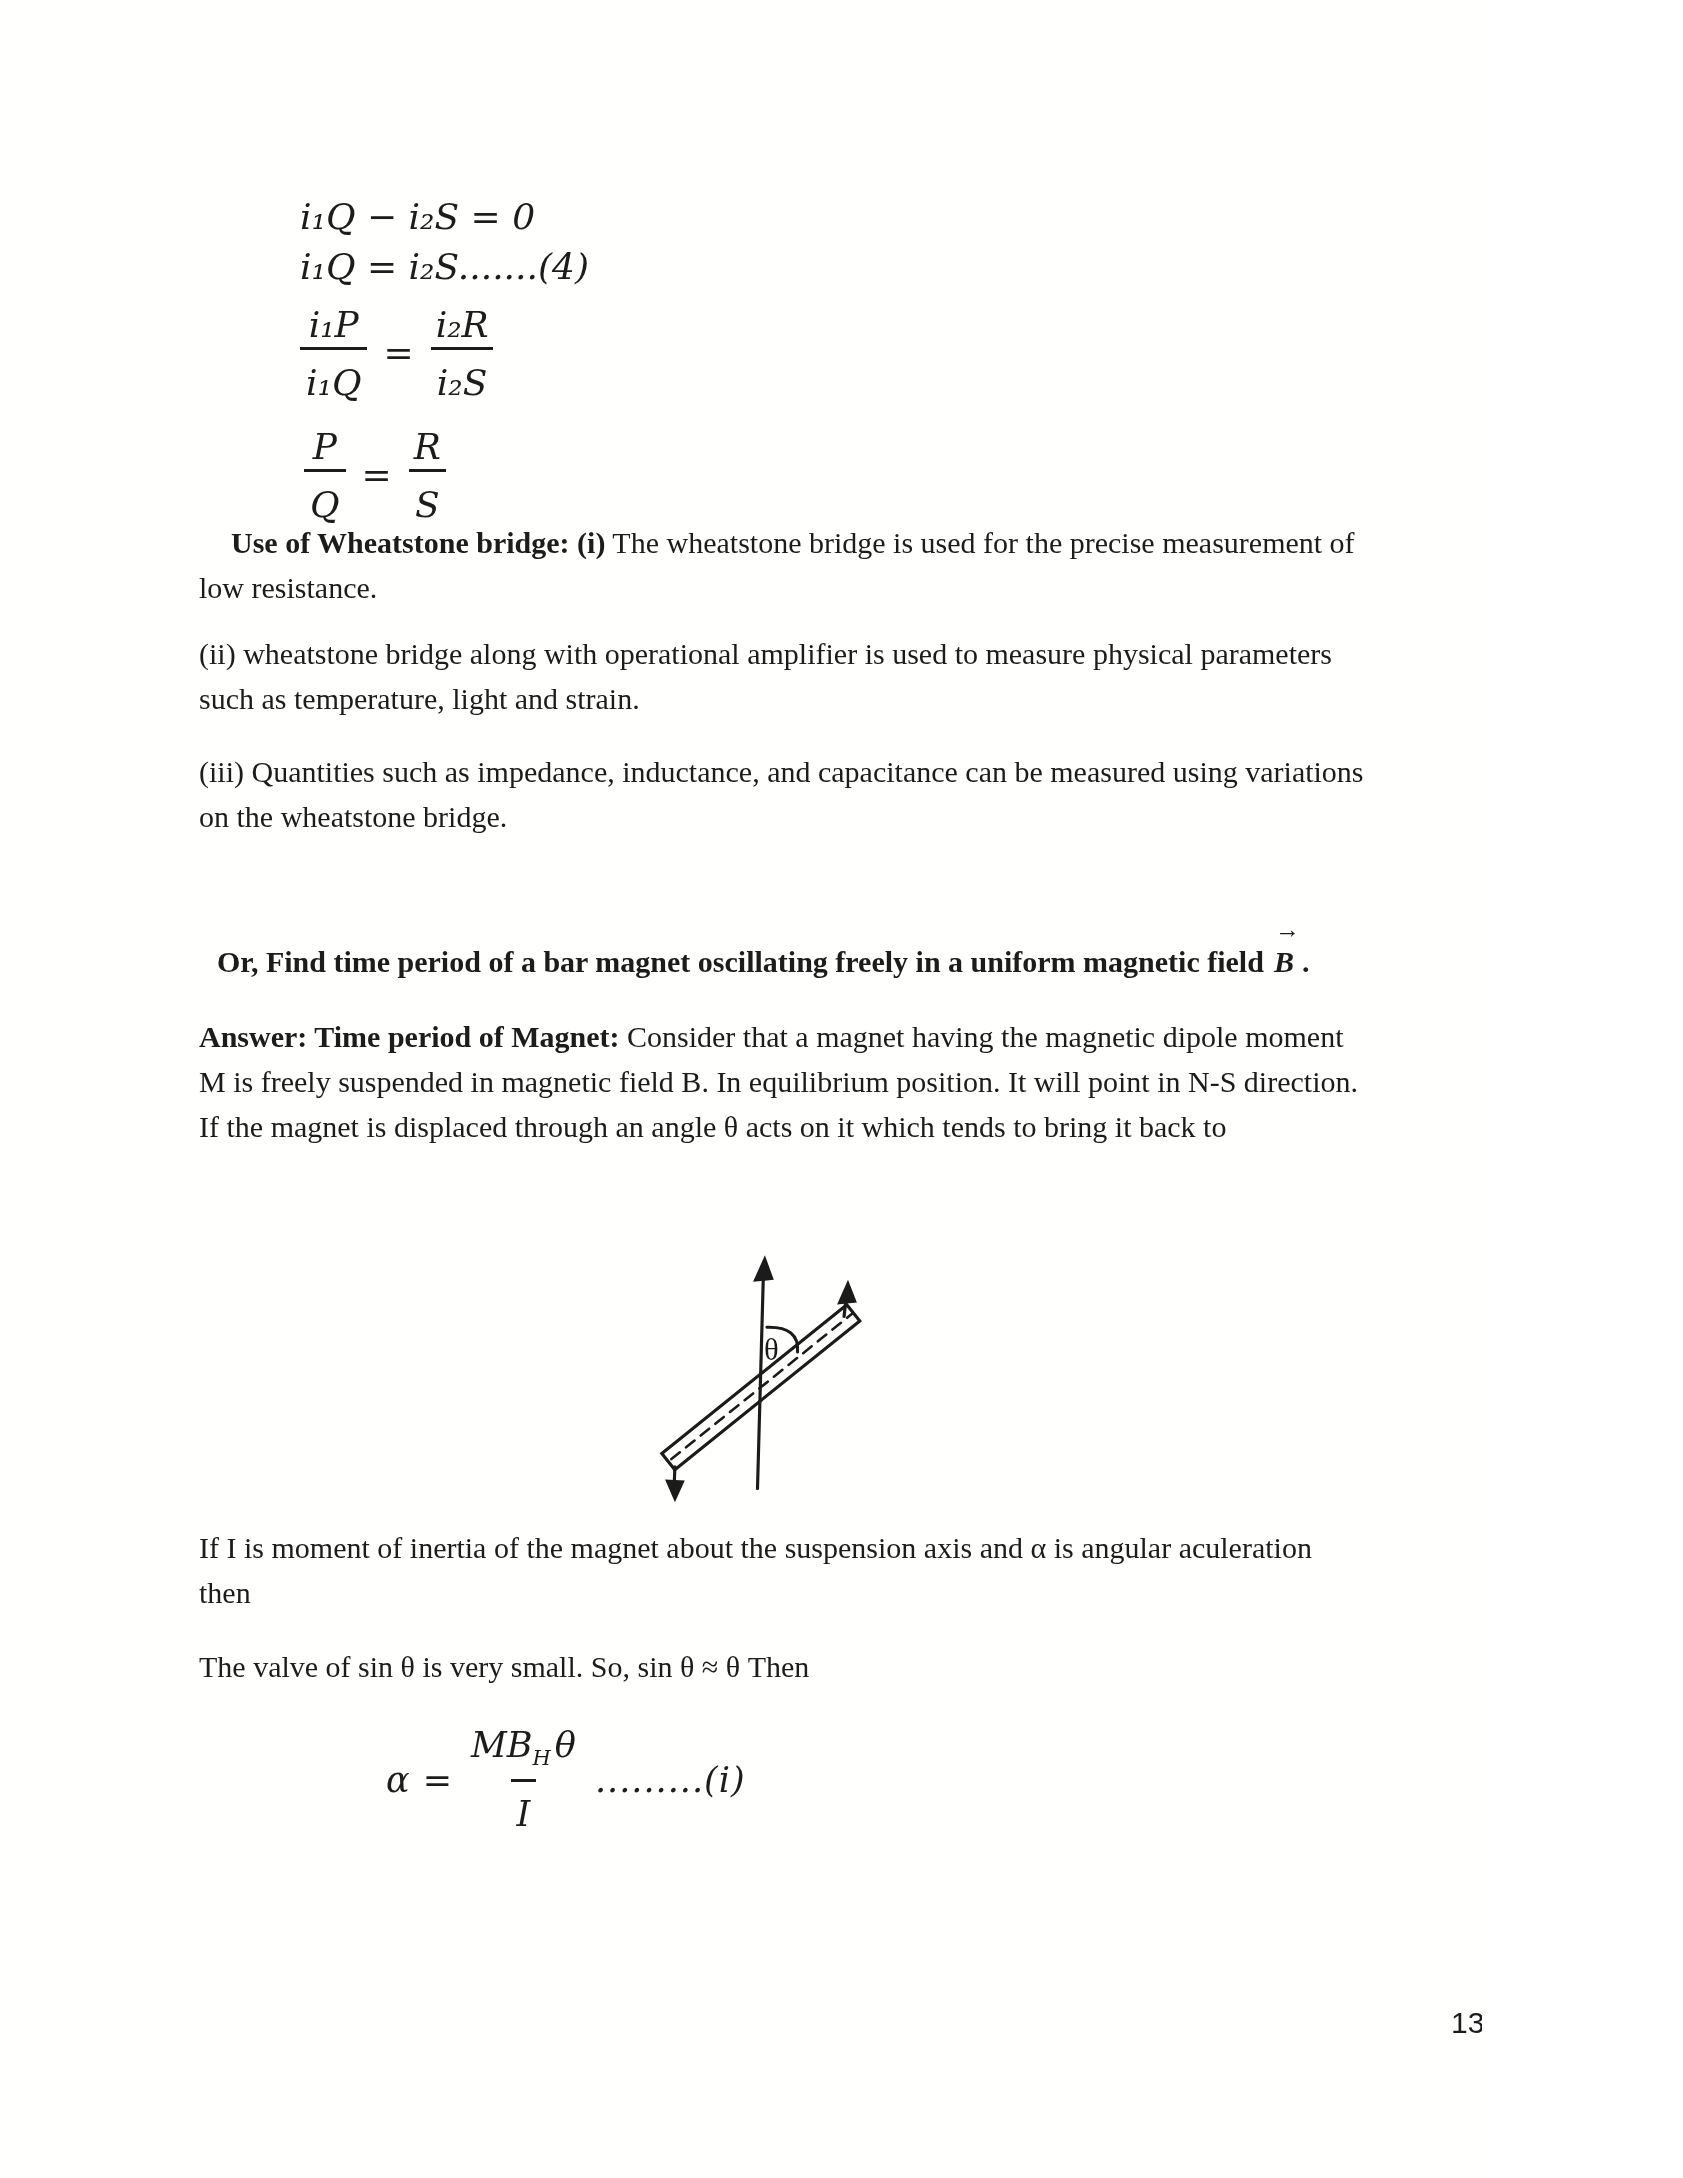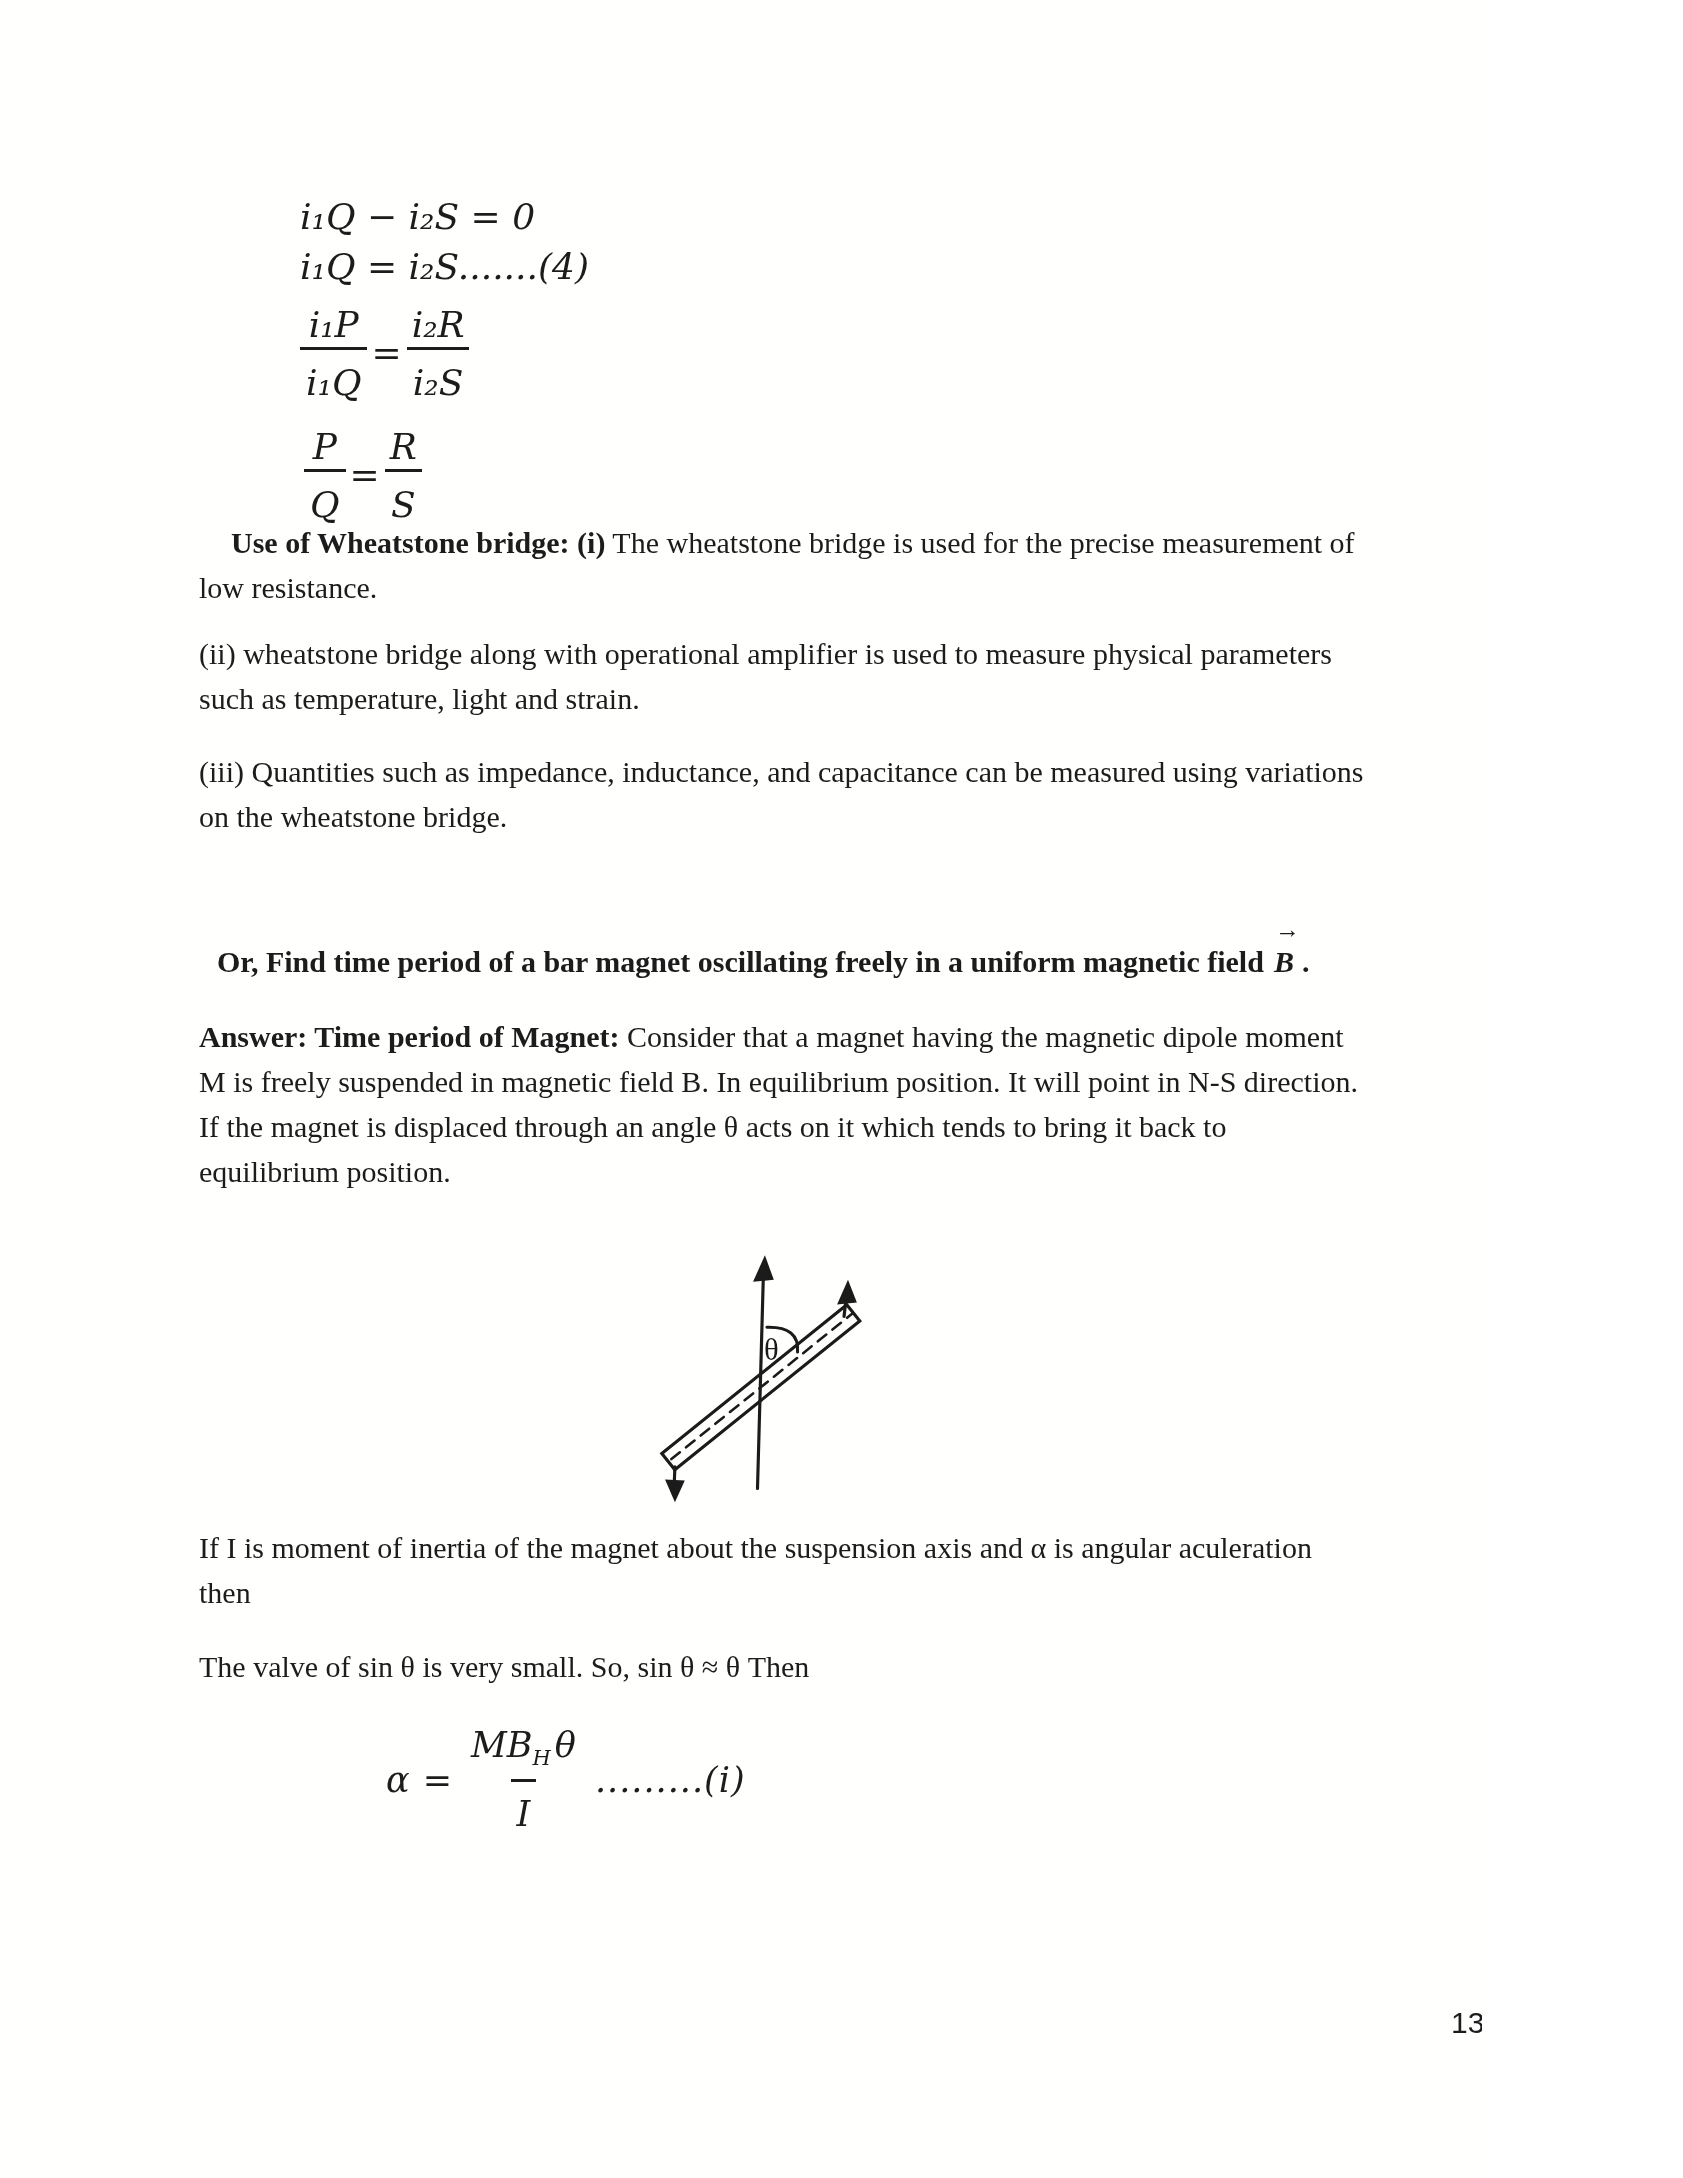--- a/index.html
+++ b/index.html
@@ -16,21 +16,21 @@
   
   .eq-block {
     position: absolute;
     left: 300px;
     top: 192px;
     font-family: "DejaVu Serif", serif;
     font-style: italic;
     font-size: 36px;
   }
   .eq-line { line-height: 50px; }
-  .eq-row { display: flex; align-items: center; gap: 4px; margin-top: 12px; width: max-content; }
+  .eq-row { display: flex; align-items: center; gap: 16px; margin-top: 12px; width: max-content; }
   .eq-row.second { margin-top: 22px; margin-left: 4px; }
   .frac { display: inline-flex; flex-direction: column; align-items: center; }
   .frac .num { line-height: 42px; padding: 0 6px 1px; white-space: nowrap; }
   .frac .den { line-height: 42px; padding: 12px 6px 0; border-top: 3px solid #1c1c1c; white-space: nowrap; }
   .eqsign { padding-bottom: 3px; }
 
   
   .para {
     position: absolute;
     left: 199px;
@@ -137,21 +137,20 @@
   </p>
 
   <p class="para" style="top:939px">
     <span class="line ind-sm"><b>Or, Find time period of a bar magnet oscillating freely in a uniform magnetic field</b><b class="vec"><span class="vec-arrow">→</span><span>B</span></b><b class="dot-after">.</b></span>
   </p>
 
   <p class="para" style="top:1014px">
     <span class="line"><b>Answer: Time period of Magnet:</b><span> Consider that a magnet having the magnetic dipole moment</span></span>
     <span class="line">M is freely suspended in magnetic field B. In equilibrium position. It will point in N-S direction.</span>
     <span class="line">If the magnet is displaced through an angle θ acts on it which tends to bring it back to</span>
-    <span class="line">equilibrium position.</span>
   </p>
 
   <svg class="diagram" width="495" height="356" viewBox="0 0 500 360">
     <g stroke="#1b1b1b" fill="none" stroke-width="3.2" stroke-linecap="round">
       <line x1="211.5" y1="96" x2="205.5" y2="314"></line>
       <g transform="translate(120,283) rotate(-38.8)">
         <rect x="-6" y="-10.5" width="240" height="21"></rect>
         <line x1="-2" y1="0" x2="232" y2="0" stroke-dasharray="11 8" stroke-width="2.6"></line>
       </g>
       <line x1="293" y1="140" x2="296" y2="114"></line>

